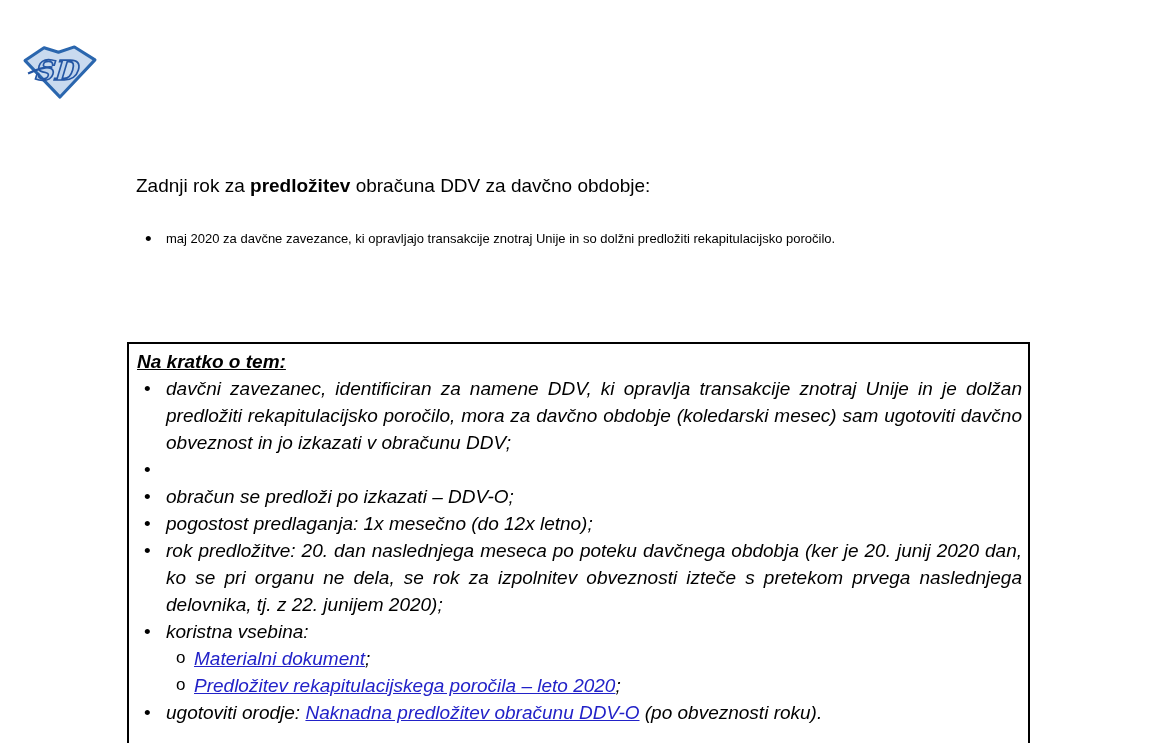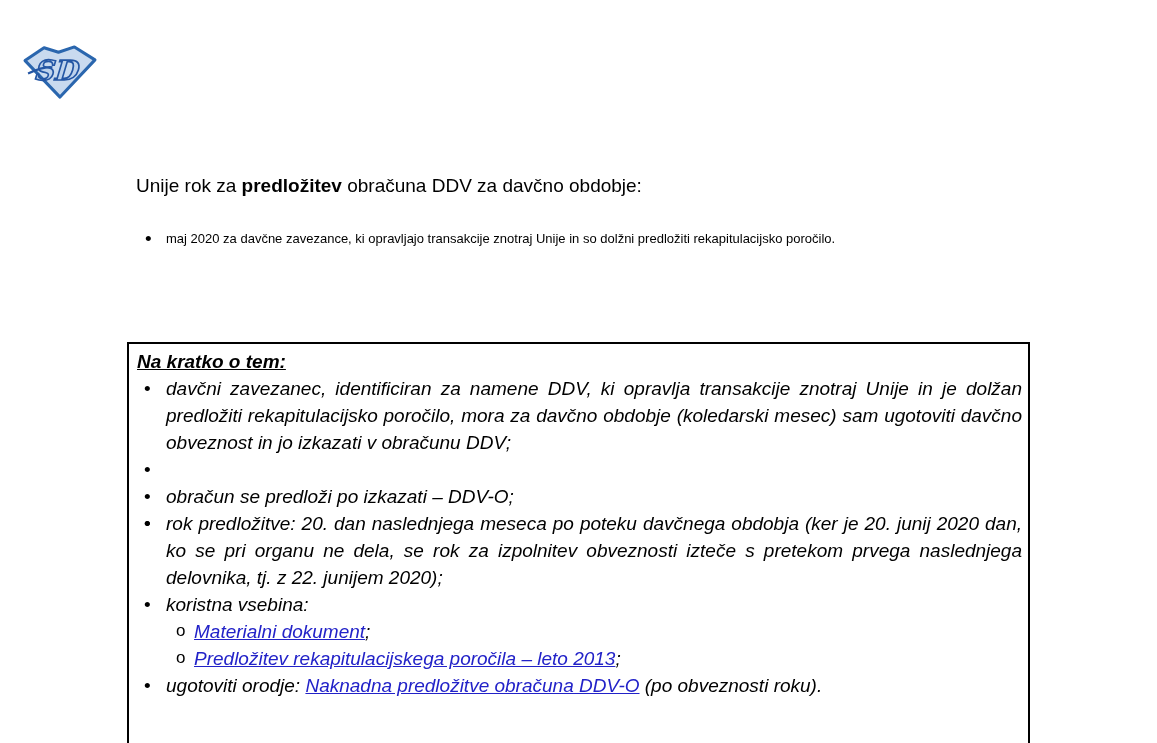--- a/index.html
+++ b/index.html
@@ -115,21 +115,21 @@
 
 <div class="page">
 
   <svg class="logo" viewBox="0 0 100 72" aria-hidden="true">
     <polygon points="4,21 29,4 48,10 69,3 96,20 50,69" fill="#c9daef" stroke="#2a66ae" stroke-width="4" stroke-linejoin="round"></polygon>
     <text x="22" y="47" font-family="DejaVu Serif, serif" font-size="36" font-weight="bold" font-style="italic" fill="#bdd2ec" stroke="#2456a4" stroke-width="2.2" transform="skewX(-6)">SD</text>
     <path d="M8,38 Q30,28 40,30" stroke="#2456a4" stroke-width="3" fill="none"></path>
   </svg>
 
   <div class="intro-title">
-    <span>Unije rok za </span><span class="b">predložitev</span><span> obračuna DDV za davčno obdobje:</span>
+    <span>Zadnji rok za </span><span class="b">predložitev</span><span> obračuna DDV za davčno obdobje:</span>
   </div>
 
   <div class="intro-bullet">
     <span class="marker">•</span>
     <span class="txt">maj 2020 za davčne zavezance, ki opravljajo transakcije znotraj Unije in so dolžni predložiti rekapitulacijsko poročilo.</span>
   </div>
 
   <div class="infobox">
 
     <div class="heading">Na kratko o tem:</div>
@@ -145,41 +145,42 @@
 
     <div class="spacer-line"></div>
 
     <div class="li">
       <span class="marker">•</span>
       <span>obračun se predloži po izkazati – DDV-O;</span>
     </div>
 
     <div class="li">
       <span class="marker">•</span>
+      <span>pogostost predlaganja: 1x mesečno (do 12x letno);</span>
     </div>
 
     <div class="li">
       <span class="marker">•</span>
       <span>rok predložitve: 20. dan naslednjega meseca po poteku davčnega obdobja (ker je 20. junij 2020 dan, ko se pri organu ne dela, se rok za izpolnitev obveznosti izteče s pretekom prvega naslednjega delovnika, tj. z 22. junijem 2020);</span>
     </div>
 
     <div class="li">
       <span class="marker">•</span>
       <span>koristna vsebina:</span>
     </div>
 
     <div class="li2">
       <span class="marker">o</span>
       <a class="doclink">Materialni dokument</a><span>;</span>
     </div>
 
     <div class="li2">
       <span class="marker">o</span>
-      <a class="doclink">Predložitev rekapitulacijskega poročila – leto 2013</a><span>;</span>
+      <a class="doclink">Predložitev rekapitulacijskega poročila – leto 2020</a><span>;</span>
     </div>
 
     <div class="li">
       <span class="marker">•</span>
-      <span>ugotoviti orodje: </span><a class="doclink">Naknadna predložitve obračuna DDV-O</a><span> (po obveznosti roku).</span>
+      <span>ugotoviti orodje: </span><a class="doclink">Naknadna predložitev obračunu DDV-O</a><span> (po obveznosti roku).</span>
     </div>
 
   </div>
 </div>
 
 </body></html>

